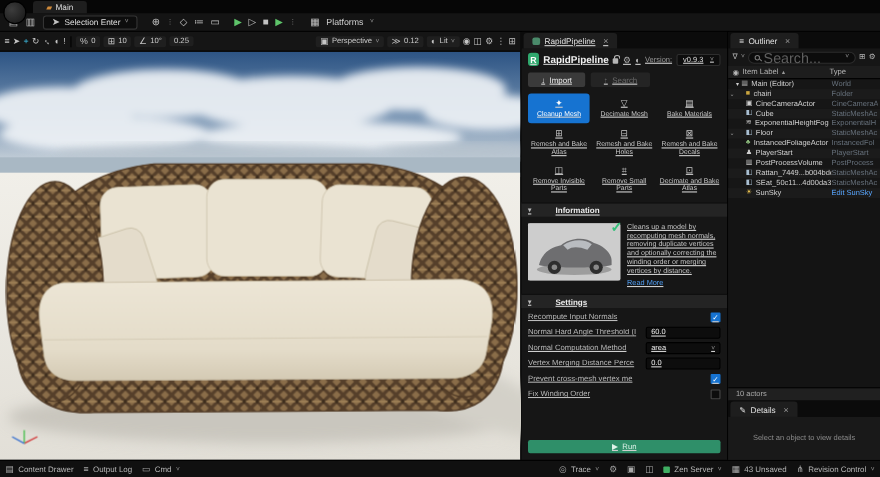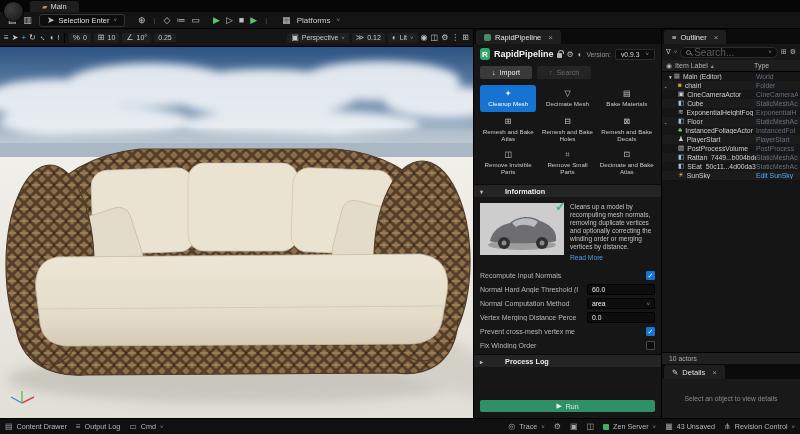--- a/index.html
+++ b/index.html
@@ -36,21 +36,21 @@
   .vp-ico.active{color:#3fc1e8;}
   .rot45{display:inline-block;transform:rotate(45deg);}
   .vp-pill{display:flex;align-items:center;gap:3px;background:#1f1f1f;border-radius:2px;
            padding:1px 4px;color:#c9c9c9;}
   .vp-sep{width:1px;height:10px;background:#000;margin:0 1px;}
   .vp-right{margin-left:auto;display:flex;align-items:center;gap:3px;}
   .scene{display:block;width:473px;height:371px;}
 
   
   .rp{width:189px;flex:none;background:#161616;display:flex;flex-direction:column;
-      border-left:1px solid #000;border-right:1px solid #000;}
+      border-left:1px solid #000;border-right:1px solid #000;text-decoration:underline;}
   .tabstrip{height:15px;background:#0b0b0b;display:flex;align-items:flex-end;padding-left:2px;flex:none;}
   .tab{height:14px;background:#1e1e1e;border-radius:3px 3px 0 0;display:flex;align-items:center;
        gap:4px;padding:0 8px;font-size:7.5px;color:#e0e0e0;}
   .tab .close{color:#9a9a9a;font-size:8px;margin-left:3px;}
   .tab-logo{width:7px;height:7px;border-radius:2px;background:#4a8a6a;}
   .rp-header{height:20px;display:flex;align-items:center;gap:4px;padding:0 6px;flex:none;}
   .rp-logo{width:12px;height:12px;border-radius:3px;background:#2fa96e;color:#fff;font-size:8px;
            font-weight:bold;display:flex;align-items:center;justify-content:center;}
   .rp-title{font-size:9px;font-weight:bold;color:#f2f2f2;flex:1;}
   .rp-hicon{font-size:8px;color:#b5b5b5;}
@@ -91,21 +91,21 @@
        border:1px solid #000;border-radius:2px;font-size:6.8px;color:#efefef;padding:1px 4px;flex:none;}
   .run-btn{margin:auto 6px 6px;height:12px;background:#2f8f69;border-radius:2px;display:flex;
            align-items:center;justify-content:center;gap:4px;font-size:7px;color:#dff2e8;flex:none;}
 
   
   .right{width:138px;flex:none;display:flex;flex-direction:column;background:#161616;}
   .ol-search{height:16px;display:flex;align-items:center;gap:3px;padding:0 4px;flex:none;}
   .funnel{color:#b5b5b5;font-size:7px;}
   .search-box{flex:1;display:flex;align-items:center;gap:3px;background:#0c0c0c;border:1px solid #2c2c2c;
               border-radius:7px;height:11px;padding:0 5px;}
-  .search-box input{background:none;border:none;outline:none;color:#ccc;font-size:10px;width:100%;
+  .search-box input{background:none;border:none;outline:none;color:#ccc;font-size:13px;width:100%;
                     font-family:"Liberation Sans",sans-serif;padding:0;}
   .search-box input::placeholder{color:#5f5f5f;}
   .mag{width:5px;height:5px;border:1px solid #777;border-radius:50%;position:relative;flex:none;}
   .mag::after{content:"";position:absolute;width:3px;height:1px;background:#777;right:-3px;bottom:-1px;
               transform:rotate(45deg);}
   .ol-cols{height:12px;display:flex;align-items:center;gap:3px;padding:0 4px;font-size:7px;color:#b5b5b5;
            background:#1d1d1d;border-bottom:1px solid #000;flex:none;}
   .ol-cols .typecol{width:42px;flex:none;}
   .sortmark{font-size:5px;color:#999;}
   .ol-rows{flex:none;}
@@ -392,20 +392,24 @@
               <circle cx="62" cy="40" r="2.5" fill="#8a8a8a"></circle>
           </svg>
           <span class="info-check">✓</span>
         </div>
         <div>
           <div class="info-text">Cleans up a model by recomputing mesh normals, removing duplicate vertices and optionally correcting the winding order or merging vertices by distance.</div>
           <div class="read-more">Read More</div>
         </div>
       </div>
 
+      <div class="sec-h">
+        <span class="arrow">▾</span>
+        <span>Settings</span>
+      </div>
       <div class="set-rows">
           <div class="set-row">
             <span class="set-label">Recompute Input Normals</span>
             <div class="cb checked">✓</div>
           </div>
           <div class="set-row">
             <span class="set-label">Normal Hard Angle Threshold (I</span>
             <div class="num-input">60.0</div>
           </div>
           <div class="set-row">
@@ -422,24 +426,20 @@
           <div class="set-row">
             <span class="set-label">Prevent cross-mesh vertex me</span>
             <div class="cb checked">✓</div>
           </div>
           <div class="set-row">
             <span class="set-label">Fix Winding Order</span>
             <div class="cb"></div>
           </div>
         </div>
 
-      <div class="sec-h">
-        <span class="arrow">▸</span>
-        <span>Process Log</span>
-      </div>
 
       <div class="run-btn">
         <span>▶</span>
         <span>Run</span>
       </div>
     </div>
 
     <div class="right">
       <div class="tabstrip">
         <div class="tab">

